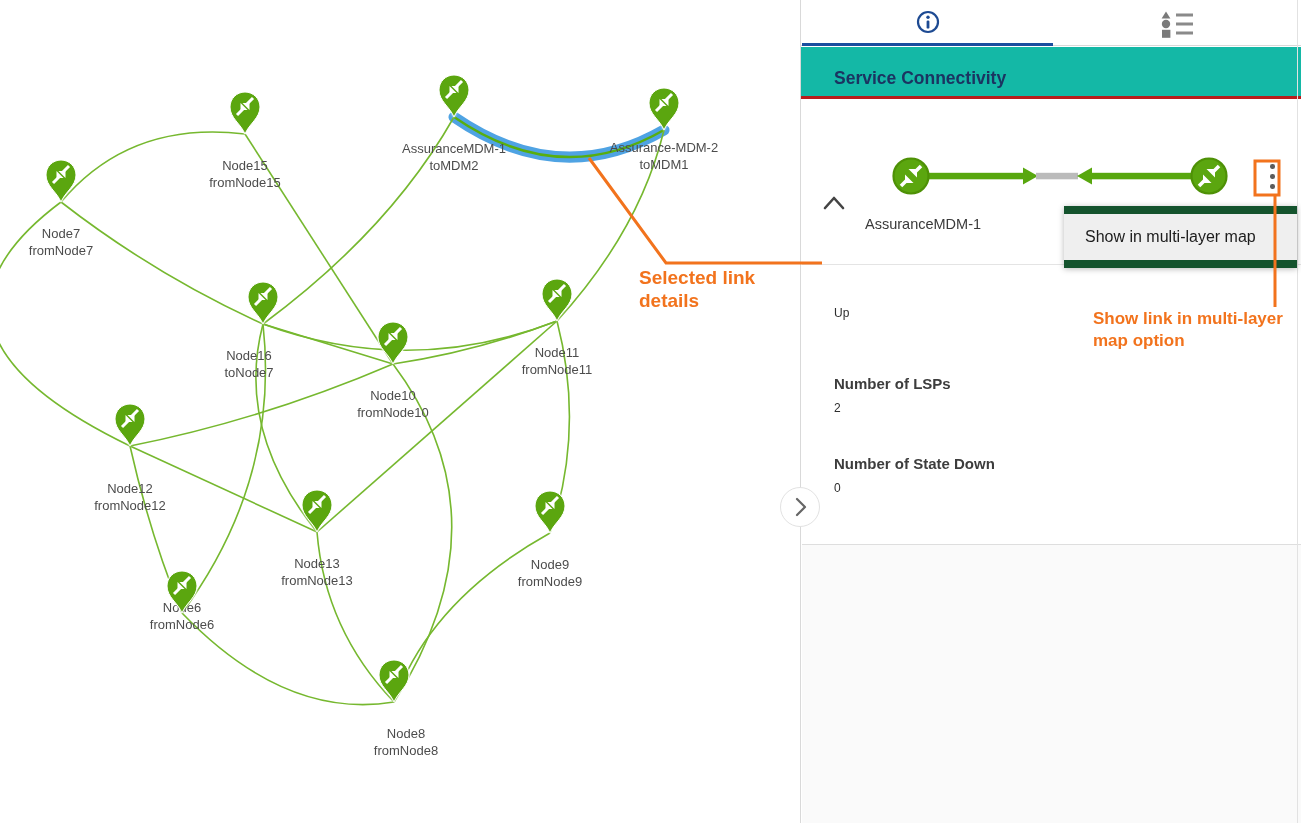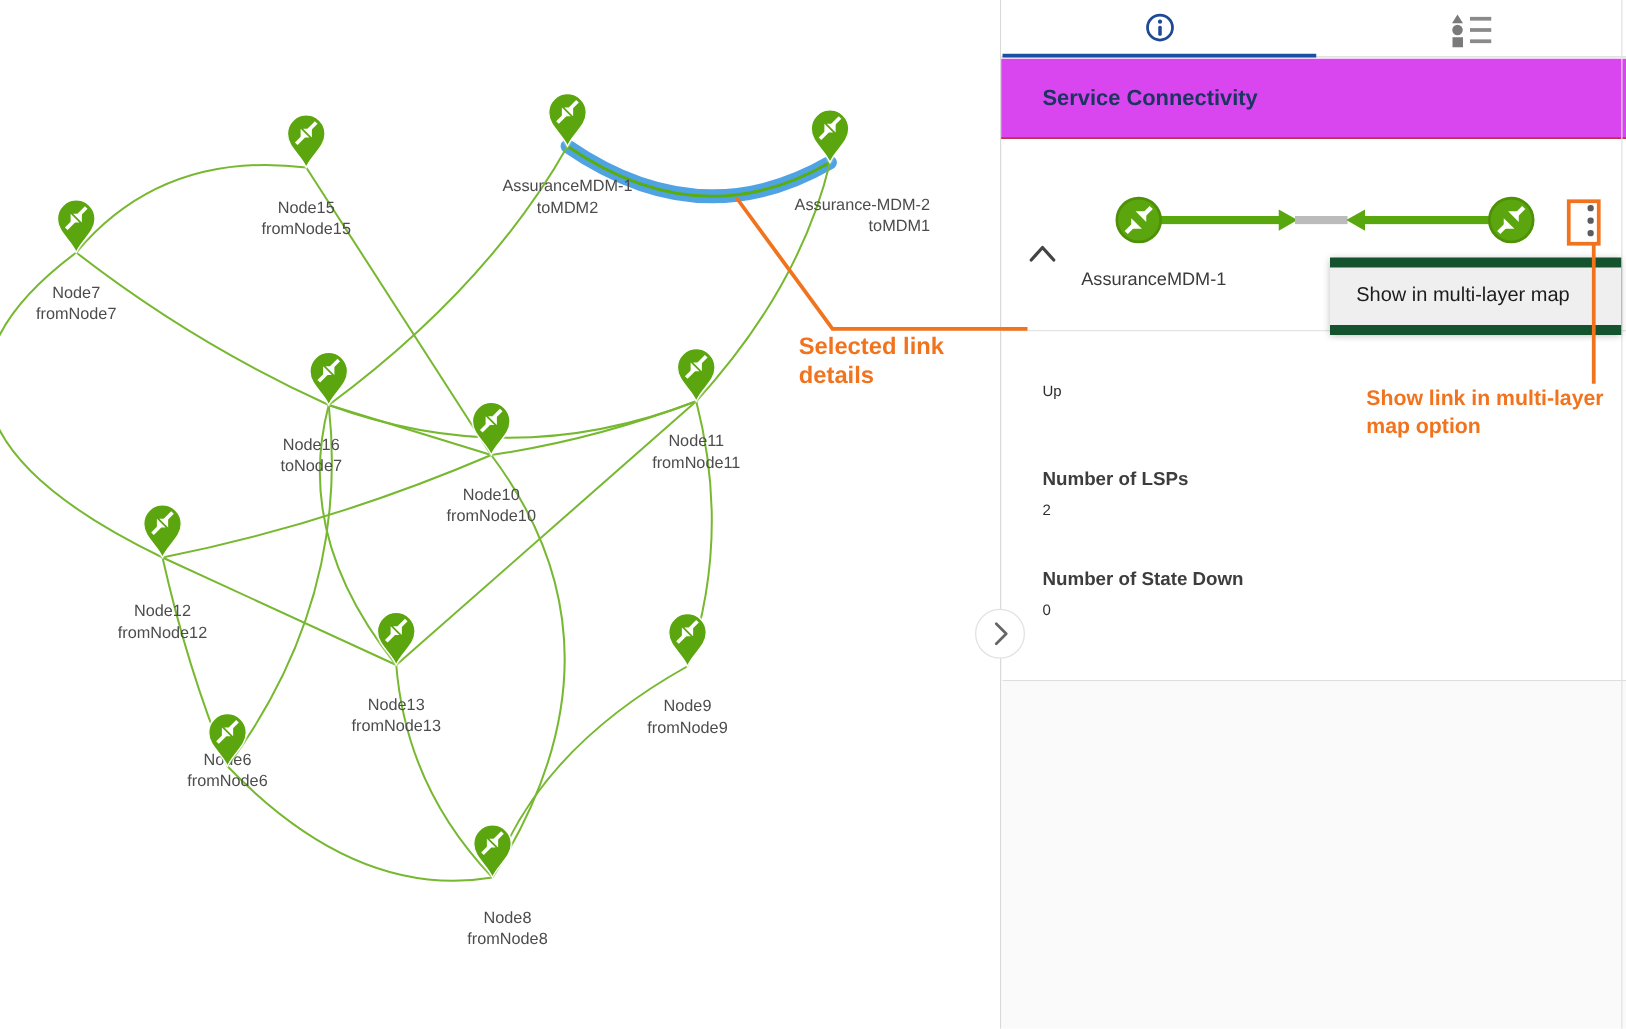--- a/index.html
+++ b/index.html
@@ -20,22 +20,22 @@
 
   
   #panel { position:absolute; left:800px; top:0; width:501px; height:823px;
     background:#fff; border-left:1px solid #d9d9d9; z-index:10; }
   #tabbar { position:absolute; left:0; top:0; width:501px; height:46px; background:#fff;
     border-bottom:1px solid #d9d9d9; }
   .tab { position:absolute; top:0; height:46px; }
   #tab-info { left:0; width:252px; }
   #tab-legend { left:252px; width:249px; }
   #tab-underline { position:absolute; left:1px; top:43px; width:251px; height:3px; background:#1A4E9E; }
-  #panel-header { position:absolute; left:0; top:47px; width:501px; height:64px; background:#d946ef;
-    border-bottom:1px solid #b91c1c; }
+  #panel-header { position:absolute; left:0; top:47px; width:501px; height:52px; background:#14b8a6;
+    border-bottom:3px solid #b91c1c; }
   #panel-header span { display:block; padding:21px 0 0 33px; font-size:17.5px; font-weight:bold; color:#1B3461; }
   #link-viz { position:absolute; left:80px; top:146px; width:350px; height:62px; }
   #chevron-up-btn { position:absolute; left:20px; top:193px; width:26px; height:22px; cursor:pointer; }
   #link-name { position:absolute; left:64px; top:216px; font-size:14.5px; color:#3A3A3A; }
   #kebab-btn { position:absolute; left:460px; top:158px; width:22px; height:40px; cursor:pointer; }
   .dot { position:absolute; left:9px; width:4.5px; height:4.5px; border-radius:50%; background:#5c5c5c; }
   #divider-1 { position:absolute; left:1px; top:264px; width:500px; height:1px; background:#e4e4e4; }
   #divider-2 { position:absolute; left:1px; top:544px; width:500px; height:1px; background:#dedede; }
   #panel-lower { position:absolute; left:1px; top:545px; width:500px; height:278px; background:#FAFAFA; }
   .field { position:absolute; left:33px; width:380px; }
@@ -113,21 +113,21 @@
           <div>AssuranceMDM-1</div>
           <div>toMDM2</div>
         </div>
         <div class="map-node" style="left: 647px; top: 87px;"><svg width="34" height="44" viewBox="0 0 34 44">
             <path d="M17 43 C13 33 2 27 2 16 C2 7.7 8.7 1 17 1 C25.3 1 32 7.7 32 16 C32 27 21 33 17 43 Z" fill="#5BA60F" stroke="#ffffff" stroke-width="1"></path>
             <line x1="25" y1="7" x2="19" y2="13" stroke="#fff" stroke-width="3"></line>
             <polygon points="12.5,19 19.5,19 12.5,12" fill="#fff"></polygon>
             <line x1="9" y1="24" x2="15" y2="18" stroke="#fff" stroke-width="3"></line>
             <polygon points="21.5,12 14.5,12 21.5,19" fill="#fff"></polygon>
           </svg></div>
-        <div class="node-label" style="left: 584px; top: 155px; text-align: right;">
+        <div class="node-label" style="left: 584px; top: 139px;">
           <div>Assurance-MDM-2</div>
           <div>toMDM1</div>
         </div>
         <div class="map-node" style="left: 44px; top: 159px;"><svg width="34" height="44" viewBox="0 0 34 44">
             <path d="M17 43 C13 33 2 27 2 16 C2 7.7 8.7 1 17 1 C25.3 1 32 7.7 32 16 C32 27 21 33 17 43 Z" fill="#5BA60F" stroke="#ffffff" stroke-width="1"></path>
             <line x1="25" y1="7" x2="19" y2="13" stroke="#fff" stroke-width="3"></line>
             <polygon points="12.5,19 19.5,19 12.5,12" fill="#fff"></polygon>
             <line x1="9" y1="24" x2="15" y2="18" stroke="#fff" stroke-width="3"></line>
             <polygon points="21.5,12 14.5,12 21.5,19" fill="#fff"></polygon>
           </svg></div>

